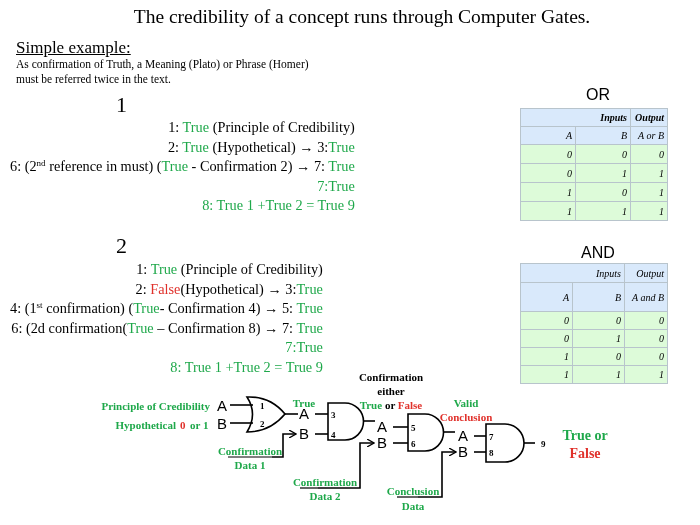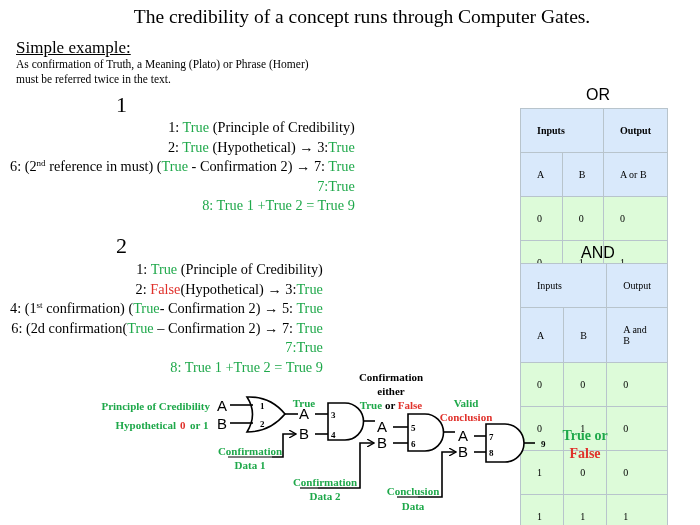--- a/index.html
+++ b/index.html
@@ -11,21 +11,21 @@
   .intro { left: 16px; top: 57px; font-size: 11.5px; line-height: 15px; white-space: normal; width: 360px; }
   .section-num { font-size: 22px; }
   .lines { left: 10px; font-size: 14.3px; line-height: 19.5px; text-align: right; }
   .lines div { height: 19.5px; }
   .g { color: #1ea84a; }
   .r { color: #e0312b; }
   sup { font-size: 9px; vertical-align: 5px; line-height: 0; }
 
   .tbl-title { font-family: "Liberation Sans", "DejaVu Sans", sans-serif; font-size: 16px; text-align: center; }
   table.truth { position: absolute; border-collapse: collapse; font-size: 10px; }
-  table.truth td { border: 1px solid #b8c4cc; text-align: left; padding: 16px; }
+  table.truth td { border: 1px solid #b8c4cc; text-align: right; padding: 3px; font-style: italic; }
   table.truth tr.h td { background: #d9e9fb; }
   table.truth tr.d td { background: #ddfbd9; }
   .bold { font-weight: bold; }
 
   svg text { font-family: "Liberation Serif", "DejaVu Serif", serif; }
 </style>
 </head>
 <body>
 
 <div class="abs title">The credibility of a concept runs through Computer Gates.</div>
@@ -41,22 +41,22 @@
   <div><span>2: </span><span class="g">True</span><span>  (Hypothetical) → 3:</span><span class="g">True</span></div>
   <div><span>6: (2</span><sup>nd</sup><span>  reference in must) (</span><span class="g">True</span><span> - Confirmation 2)  → 7: </span><span class="g">True</span></div>
   <div class="g">7:True</div>
   <div class="g">8: True 1 +True 2 = True 9</div>
 </div>
 
 <div class="abs section-num" style="left:116px; top:233px;">2</div>
 <div class="abs lines" style="top:260px;">
   <div><span>1: </span><span class="g">True</span><span> (Principle of Credibility)</span></div>
   <div><span>2: </span><span class="r">False</span><span>(Hypothetical)  → 3:</span><span class="g">True</span></div>
-  <div><span>4: (1</span><sup>st</sup><span> confirmation) (</span><span class="g">True</span><span>- Confirmation 2)  → 5: </span><span class="g">True</span></div>
-  <div><span>6: (2d confirmation(</span><span class="g">True</span><span> – Confirmation  2)  → 7: </span><span class="g">True</span></div>
+  <div><span>4: (1</span><sup>st</sup><span> confirmation) (</span><span class="g">True</span><span>- Confirmation 4)  → 5: </span><span class="g">True</span></div>
+  <div><span>6: (2d confirmation(</span><span class="g">True</span><span> – Confirmation  8)  → 7: </span><span class="g">True</span></div>
   <div class="g">7:True</div>
   <div class="g">8: True 1 +True 2 = True 9</div>
 </div>
 
 <div class="abs tbl-title" style="left:520px; width:156px; top:86px;">OR</div>
 <table class="truth" style="left:520px; top:108px; width:148px;">
   <tbody>
       <tr class="h" style="height:18px;">
     <td colspan="2" class="bold">Inputs</td>
     <td class="bold">Output</td>

